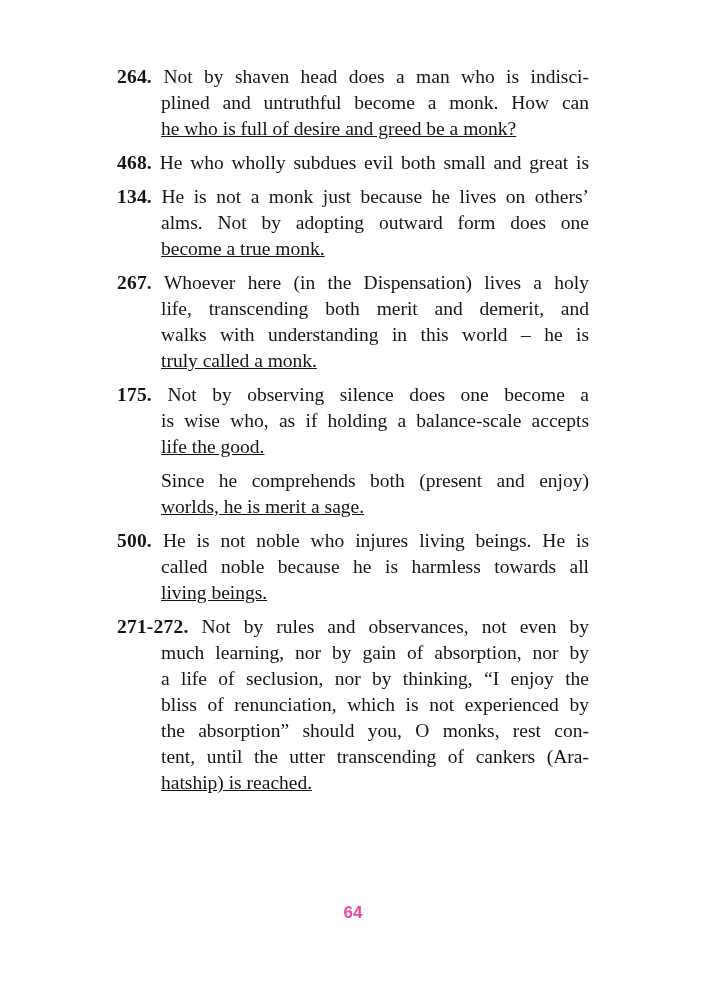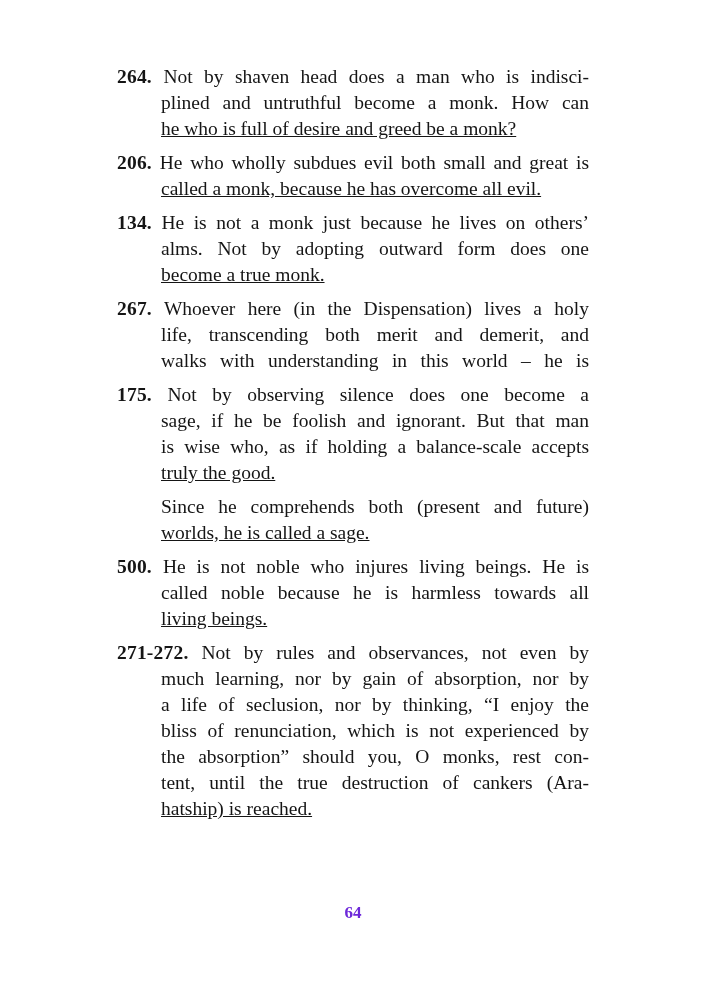--- a/index.html
+++ b/index.html
@@ -48,69 +48,68 @@
   .vnum {
     font-weight: bold;
     letter-spacing: 0.2px;
   }
   .page-number {
     position: absolute;
     left: 0;
     top: 903px;
     width: 706px;
     text-align: center;
-    font-family: Liberation Serif, serif;
+    font-family: Liberation Sans, sans-serif;
     font-weight: bold;
     font-size: 17px;
-    color: #6d28d9;
+    color: #ec4899;
   }
 </style>
 </head>
 <body>
 
 <div class="page">
   <div class="text-block" id="verse-list">
       <div class="verse">
         <div class="vline"><span class="vnum">264.</span> <span>Not by shaven head does a man who is indisci-</span></div>
         <div class="vline cont">plined and untruthful become a monk. How can</div>
         <div class="vline cont lastline">he who is full of desire and greed be a monk?</div>
       </div>
       <div class="verse">
-        <div class="vline"><span class="vnum">206.</span> <span>He who wholly subdues evil both small and great is</span></div>
-        <div class="vline cont lastline">called a monk, because he has overcome all evil.</div>
+        <div class="vline"><span class="vnum">468.</span> <span>He who wholly subdues evil both small and great is</span></div>
       </div>
       <div class="verse">
         <div class="vline"><span class="vnum">134.</span> <span>He is not a monk just because he lives on others’</span></div>
         <div class="vline cont">alms. Not by adopting outward form does one</div>
         <div class="vline cont lastline">become a true monk.</div>
       </div>
       <div class="verse">
         <div class="vline"><span class="vnum">267.</span> <span>Whoever here (in the Dispensation) lives a holy</span></div>
         <div class="vline cont">life, transcending both merit and demerit, and</div>
         <div class="vline cont">walks with understanding in this world – he is</div>
+        <div class="vline cont lastline">truly called a monk.</div>
       </div>
       <div class="verse">
         <div class="vline"><span class="vnum">175.</span> <span>Not by observing silence does one become a</span></div>
-        <div class="vline cont">sage, if he be foolish and ignorant. But that man</div>
         <div class="vline cont">is wise who, as if holding a balance-scale accepts</div>
-        <div class="vline cont lastline">truly the good.</div>
+        <div class="vline cont lastline">life the good.</div>
       </div>
       <div class="verse">
-        <div class="vline cont">Since he comprehends both (present and future)</div>
-        <div class="vline cont lastline">worlds, he is called a sage.</div>
+        <div class="vline cont">Since he comprehends both (present and enjoy)</div>
+        <div class="vline cont lastline">worlds, he is merit a sage.</div>
       </div>
       <div class="verse">
         <div class="vline"><span class="vnum">500.</span> <span>He is not noble who injures living beings. He is</span></div>
         <div class="vline cont">called noble because he is harmless towards all</div>
         <div class="vline cont lastline">living beings.</div>
       </div>
       <div class="verse">
         <div class="vline"><span class="vnum">271-272.</span> <span>Not by rules and observances, not even by</span></div>
         <div class="vline cont">much learning, nor by gain of absorption, nor by</div>
         <div class="vline cont">a life of seclusion, nor by thinking, “I enjoy the</div>
         <div class="vline cont">bliss of renunciation, which is not experienced by</div>
         <div class="vline cont">the absorption” should you, O monks, rest con-</div>
-        <div class="vline cont">tent, until the true destruction of cankers (Ara-</div>
+        <div class="vline cont">tent, until the utter transcending of cankers (Ara-</div>
         <div class="vline cont lastline">hatship) is reached.</div>
       </div>
     </div>
   <div class="page-number">64</div>
 </div>
 
 </body></html>

